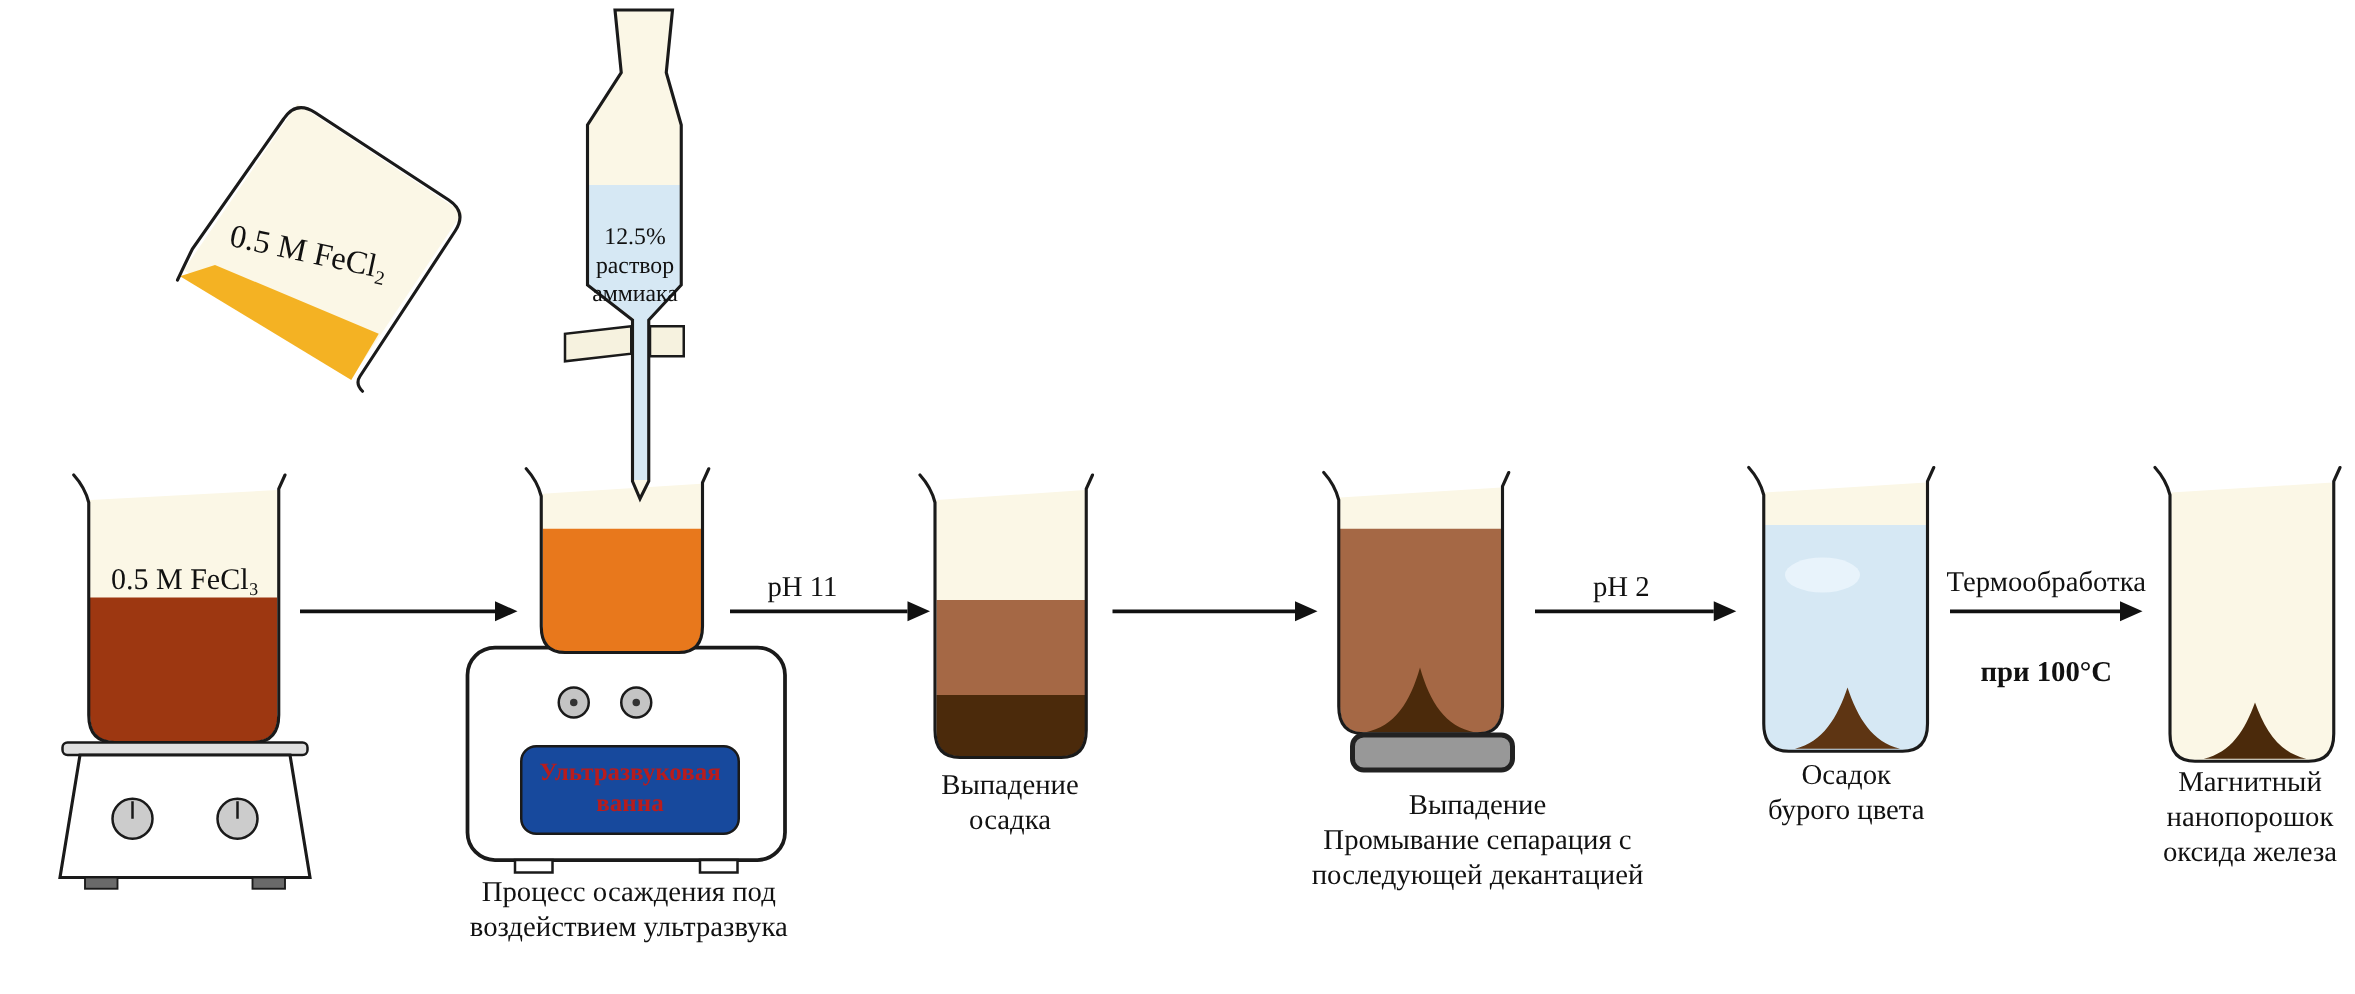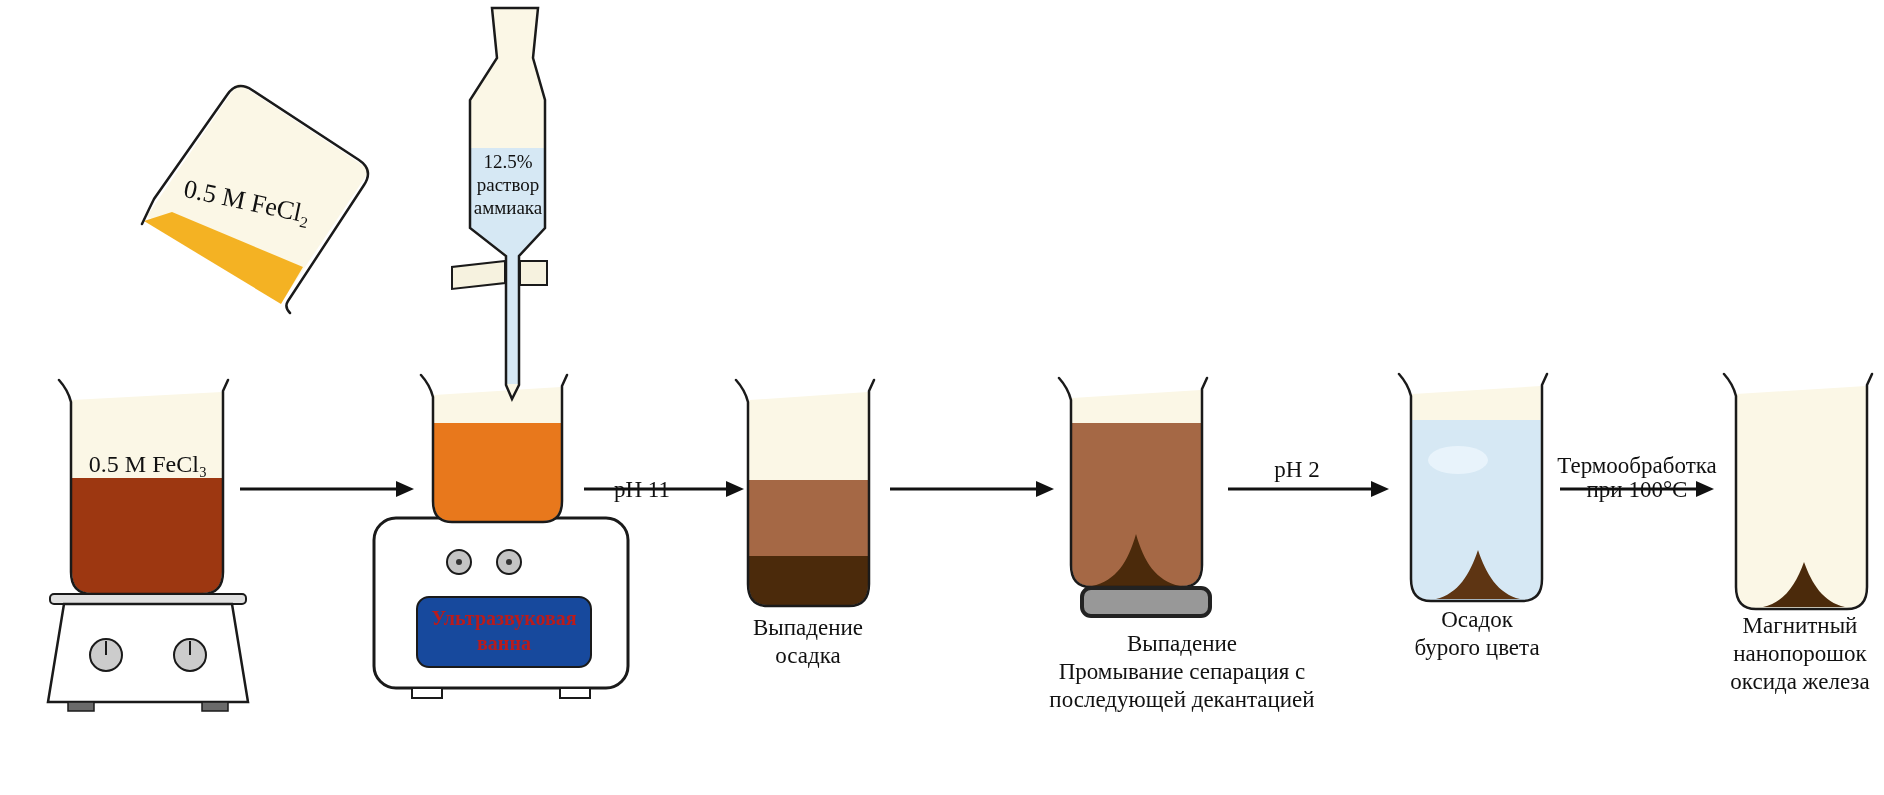--- a/index.html
+++ b/index.html
@@ -3,21 +3,21 @@
 <meta charset="utf-8">
 <style>
   html,body{margin:0;padding:0;background:#ffffff;}
   .figure{position:relative;width:1884px;height:795px;background:#ffffff;
           font-family:"Liberation Serif","DejaVu Serif",serif;color:#111;overflow:hidden;}
   .figure>svg{position:absolute;left:0;top:0;display:block;}
   .lbl{position:absolute;text-align:center;font-size:23px;line-height:28px;
        transform:translateX(-50%);white-space:nowrap;color:#111;}
   .beaker-tag{font-size:24px;}
   .tilted{font-size:26px;transform:translate(-50%,-50%) rotate(12deg);}
-  .burette-tag{font-size:19px;line-height:23px;}
+  .burette-tag{font-size:19px;line-height:23px;margin-top:28px;}
   .bath-tag{color:#b91c1c;font-weight:bold;font-size:20px;line-height:25px;}
 </style>
 </head>
 <body>
 
 <div class="figure">
 
   <svg width="1884" height="795" viewBox="0 0 1884 795">
     <defs>
       <clipPath id="bc1">
@@ -146,26 +146,30 @@
     <div>12.5%</div>
     <div>раствор</div>
     <div>аммиака</div>
   </div>
 
   <div class="lbl bath-tag" style="left:504px;top:606px;">
     <div>Ультразвуковая</div>
     <div>ванна</div>
   </div>
 
-  <div class="lbl" style="left:642px;top:476px;">pH 11</div>
+  <div class="lbl" style="left:642px;top:456px;">pH 11</div>
   <div class="lbl" style="left:1297px;top:456px;">pH 2</div>
   <div class="lbl" style="left:1637px;top:452px;">Термообработка</div>
-  <div class="lbl" style="left:1637px;top:476px;">при 100°C</div>
+  <div class="lbl" style="left:1637px;top:524px;font-weight:bold;">при 100°C</div>
 
 
+  <div class="lbl" style="left:503px;top:700px;">
+    <div>Процесс осаждения под</div>
+    <div>воздействием ультразвука</div>
+  </div>
 
   <div class="lbl" style="left:808px;top:614px;">
     <div>Выпадение</div>
     <div>осадка</div>
   </div>
 
   <div class="lbl" style="left:1182px;top:630px;">
     <div>Выпадение</div>
     <div>Промывание сепарация с</div>
     <div>последующей декантацией</div>

